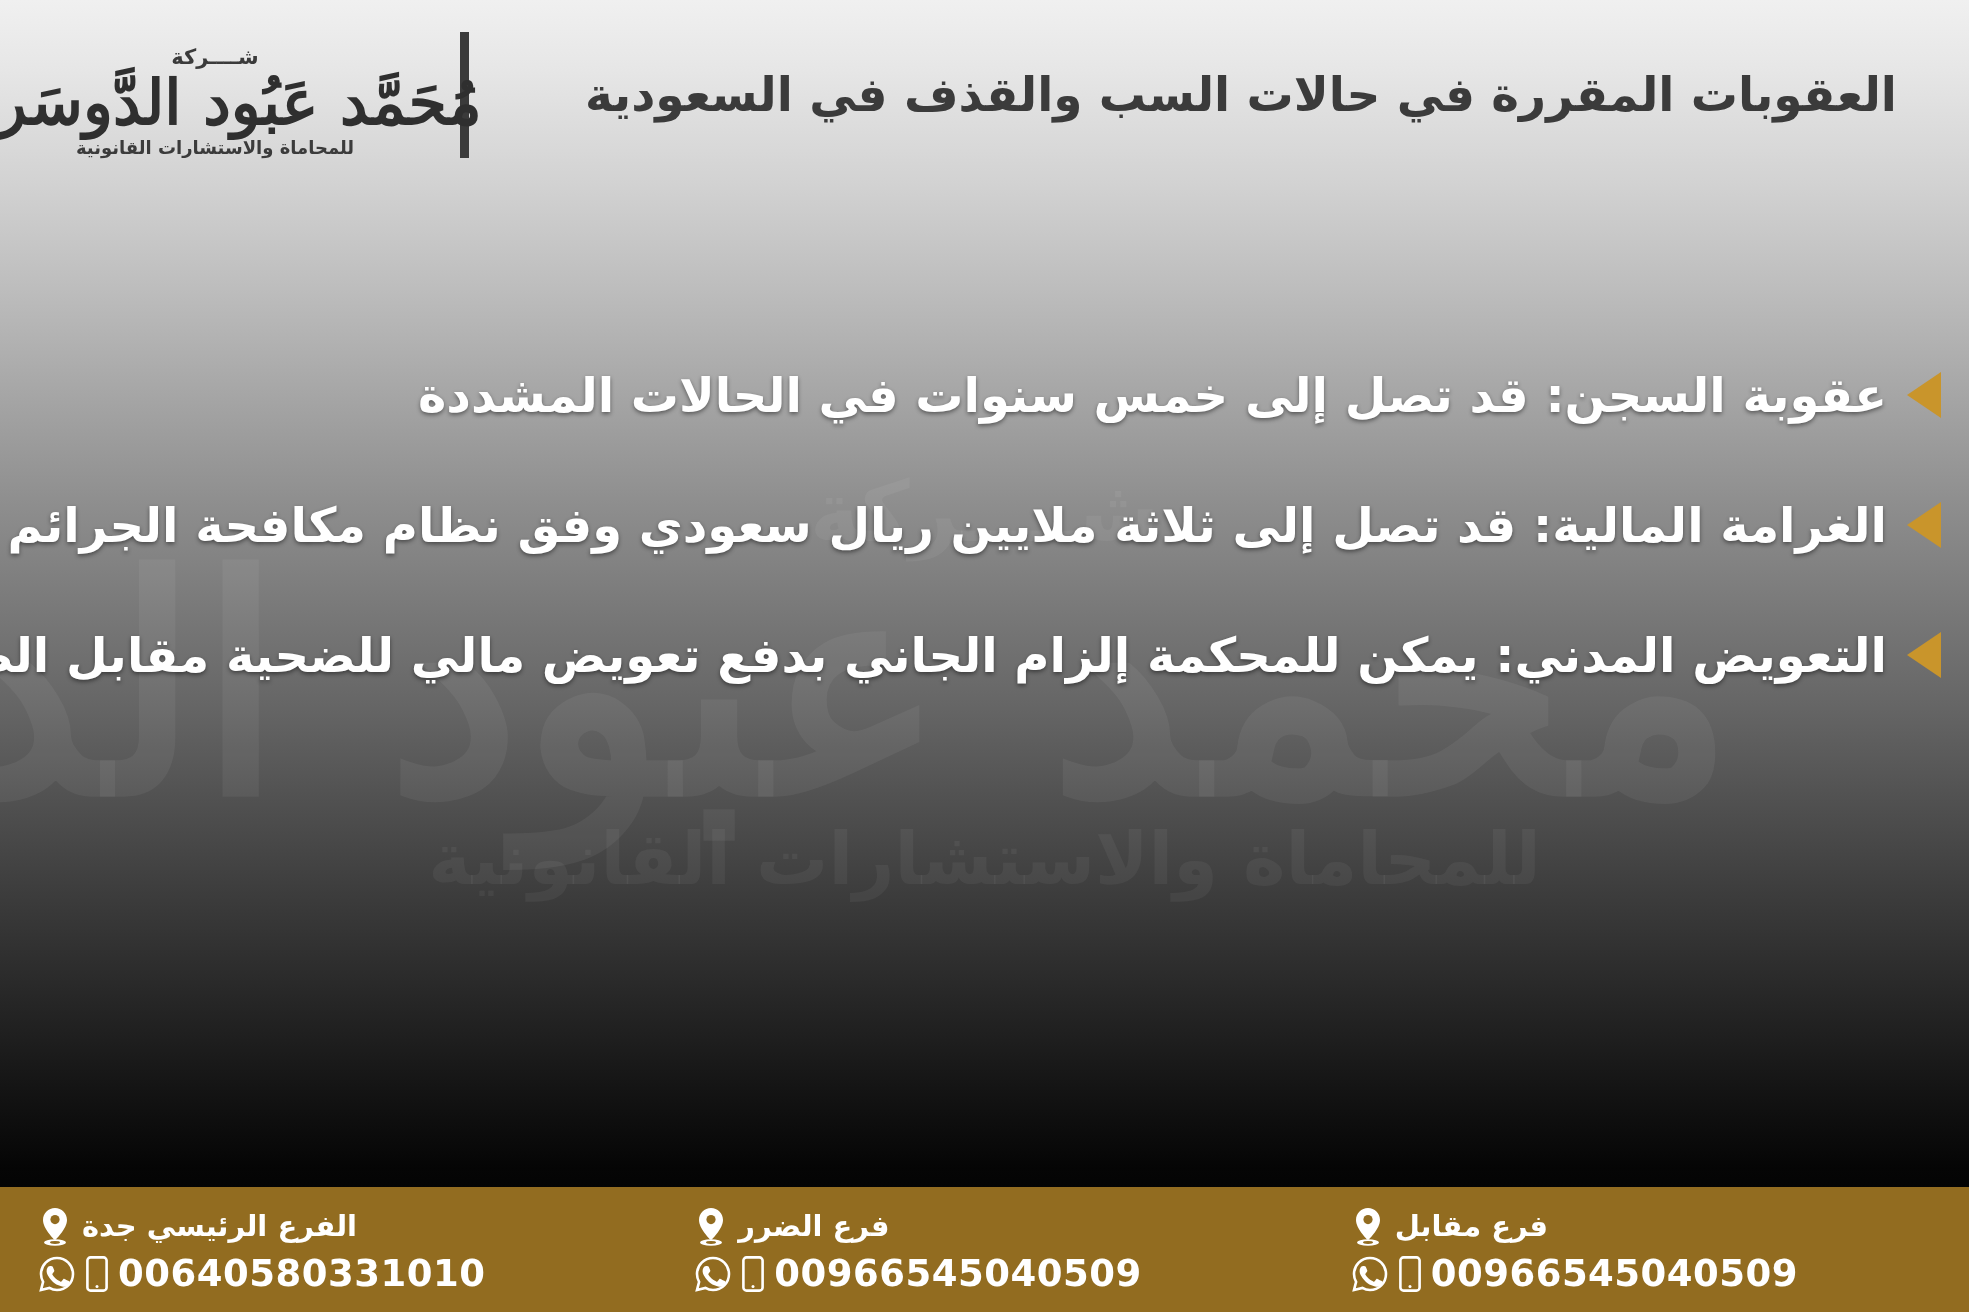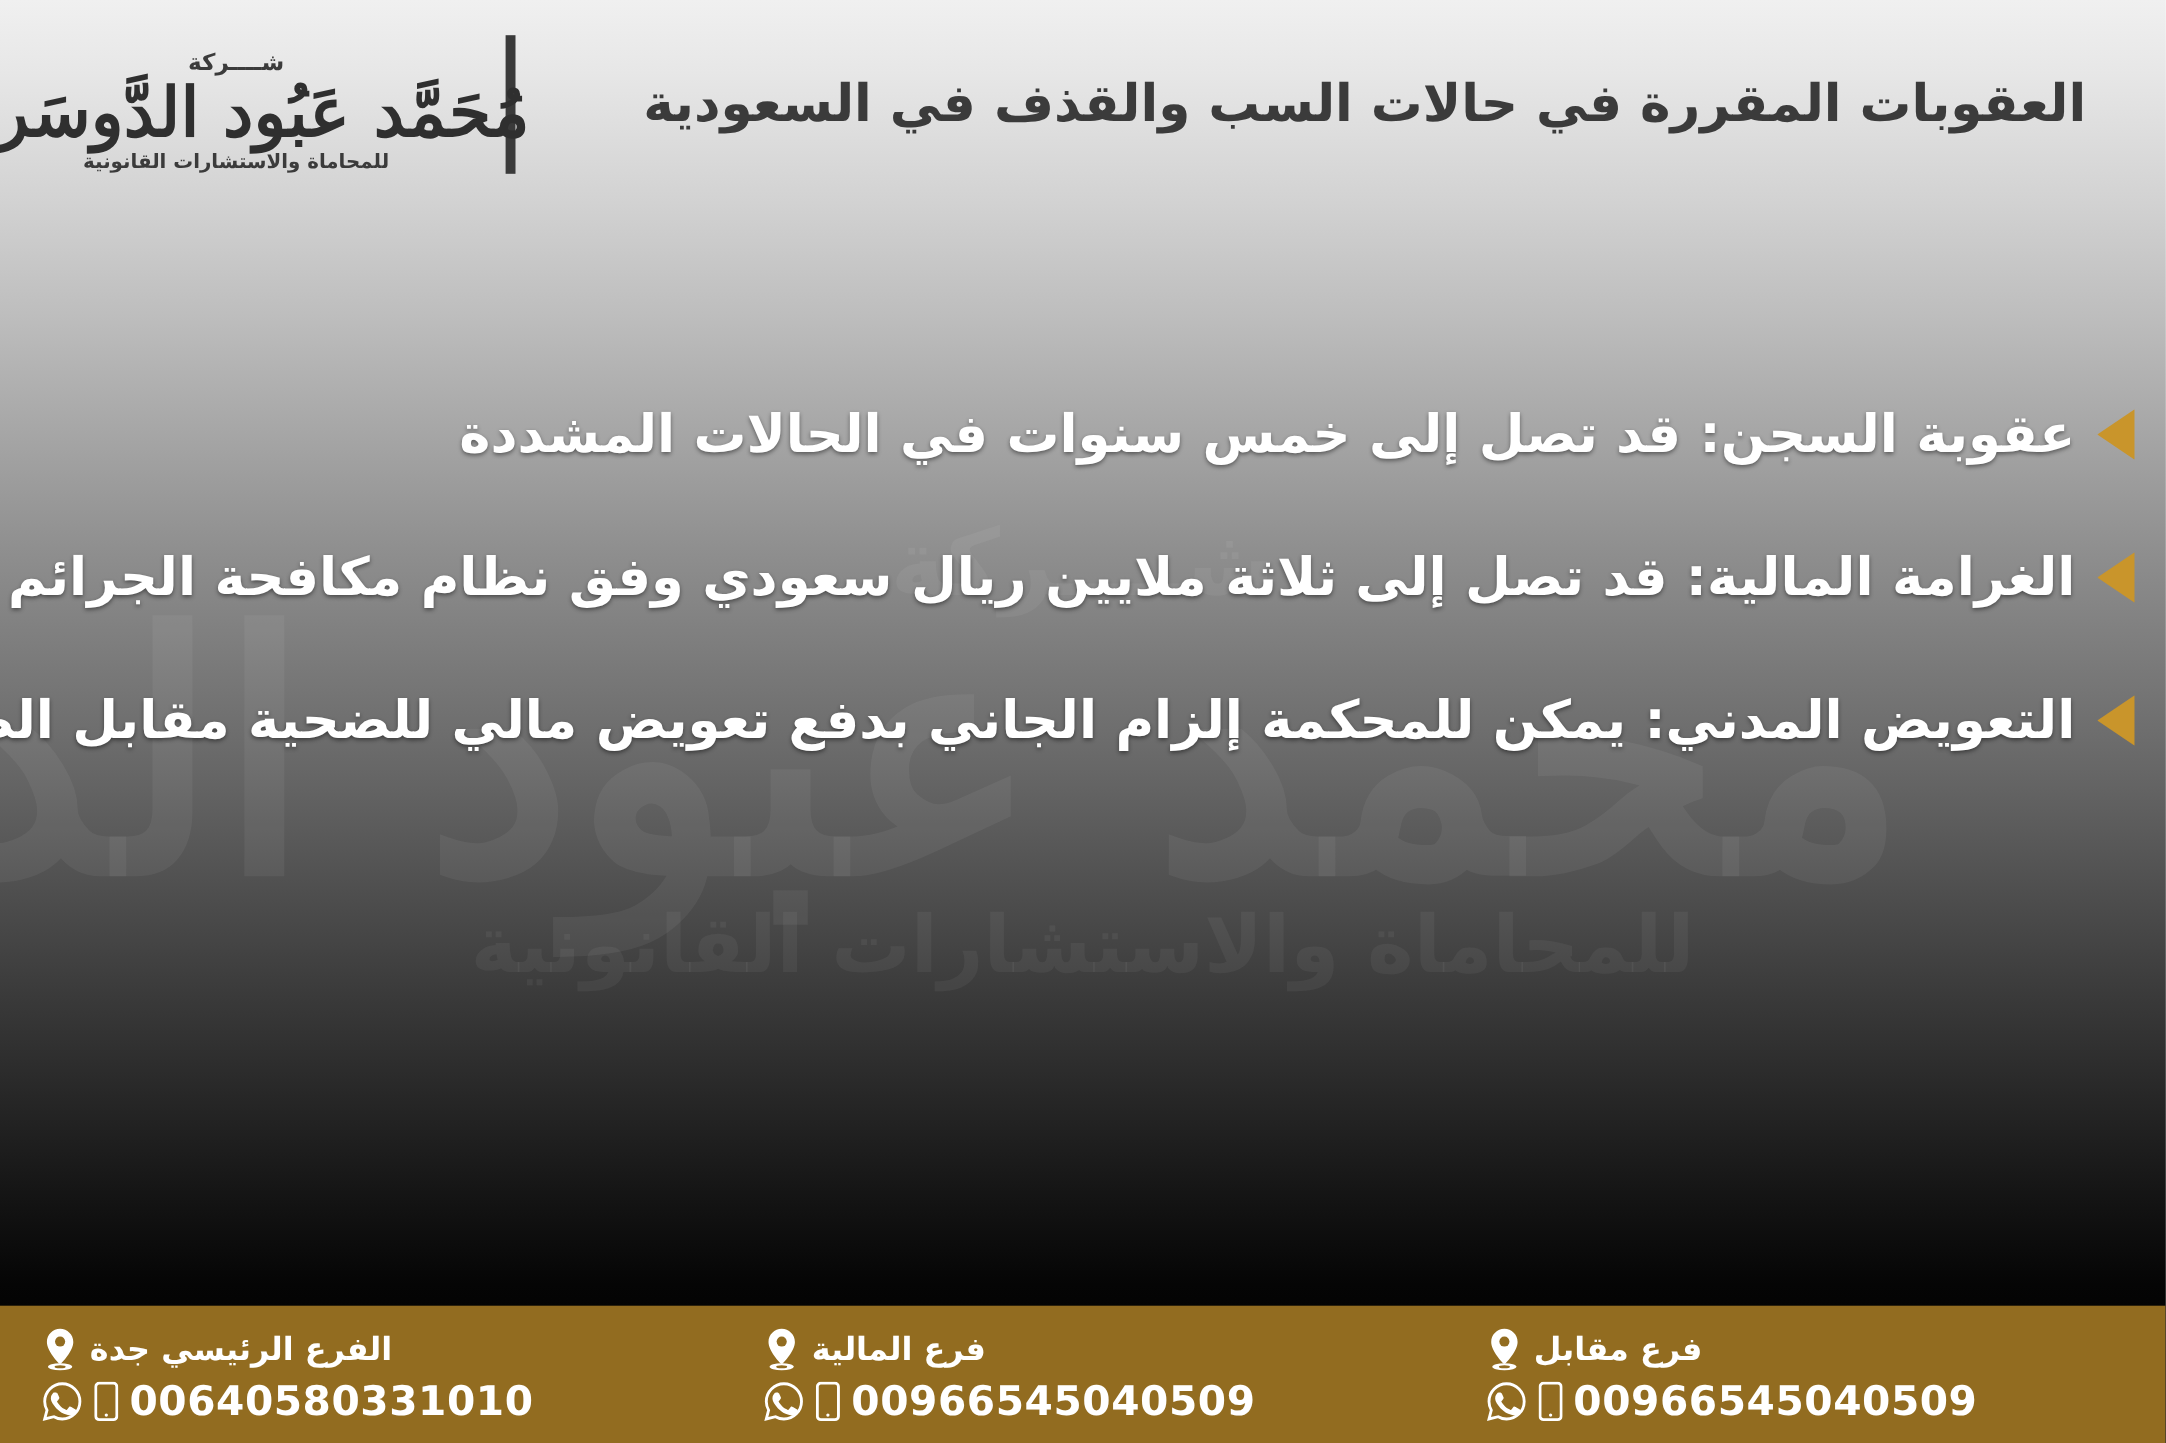--- a/index.html
+++ b/index.html
@@ -316,21 +316,21 @@
     <div class="branch">
       <div class="branch-name-row">
         <span class="ficon">
           <svg width="34" height="40" viewBox="0 0 34 40" xmlns="http://www.w3.org/2000/svg">
             <path d="M17 1C10.4 1 5 6.4 5 13c0 8.2 10.2 18.6 11.2 19.6.5.5 1.1.5 1.6 0C18.8 31.6 29 21.2 29 13 29 6.4 23.6 1 17 1z" fill="#ffffff"></path>
             <circle cx="17" cy="12.6" r="4.6" fill="#926c20"></circle>
             <ellipse cx="17" cy="35.5" rx="11" ry="3.2" fill="#ffffff"></ellipse>
             <ellipse cx="17" cy="35.5" rx="5" ry="1.4" fill="#926c20"></ellipse>
           </svg>
         </span>
-        <span class="branch-name">فرع المالية</span>
+        <span class="branch-name">فرع الضرر</span>
       </div>
       <div class="branch-phone-row">
         <span class="ficon">
           <svg width="38" height="38" viewBox="0 0 38 38" xmlns="http://www.w3.org/2000/svg">
             <path d="M19 3C10.2 3 3 10.2 3 19c0 2.9.8 5.6 2.1 7.9L3 35l8.4-2.1C13.6 34.2 16.2 35 19 35c8.8 0 16-7.2 16-16S27.8 3 19 3z" fill="none" stroke="#ffffff" stroke-width="2.6"></path>
             <path d="M14.2 11.8c-.4-.9-.8-.9-1.2-.9h-1c-.4 0-1 .1-1.5.7-.5.6-1.9 1.9-1.9 4.6s2 5.3 2.3 5.7c.3.4 3.9 6.2 9.6 8.4 4.8 1.9 5.7 1.5 6.8 1.4 1-.1 3.3-1.3 3.8-2.6.5-1.3.5-2.4.3-2.6-.1-.2-.5-.4-1.1-.7-.6-.3-3.3-1.7-3.8-1.9-.5-.2-.9-.3-1.3.3-.4.6-1.4 1.8-1.8 2.2-.3.4-.6.4-1.2.1-.6-.3-2.4-.9-4.6-2.9-1.7-1.5-2.8-3.4-3.2-4-.3-.6 0-.9.3-1.2.3-.3.6-.7.9-1.1.3-.4.4-.6.6-1 .2-.4.1-.8 0-1.1-.2-.3-1.3-3-1.8-4.1z" fill="#ffffff"></path>
           </svg>
         </span>
         <span class="ficon">
           <svg width="22" height="36" viewBox="0 0 22 36" xmlns="http://www.w3.org/2000/svg">

